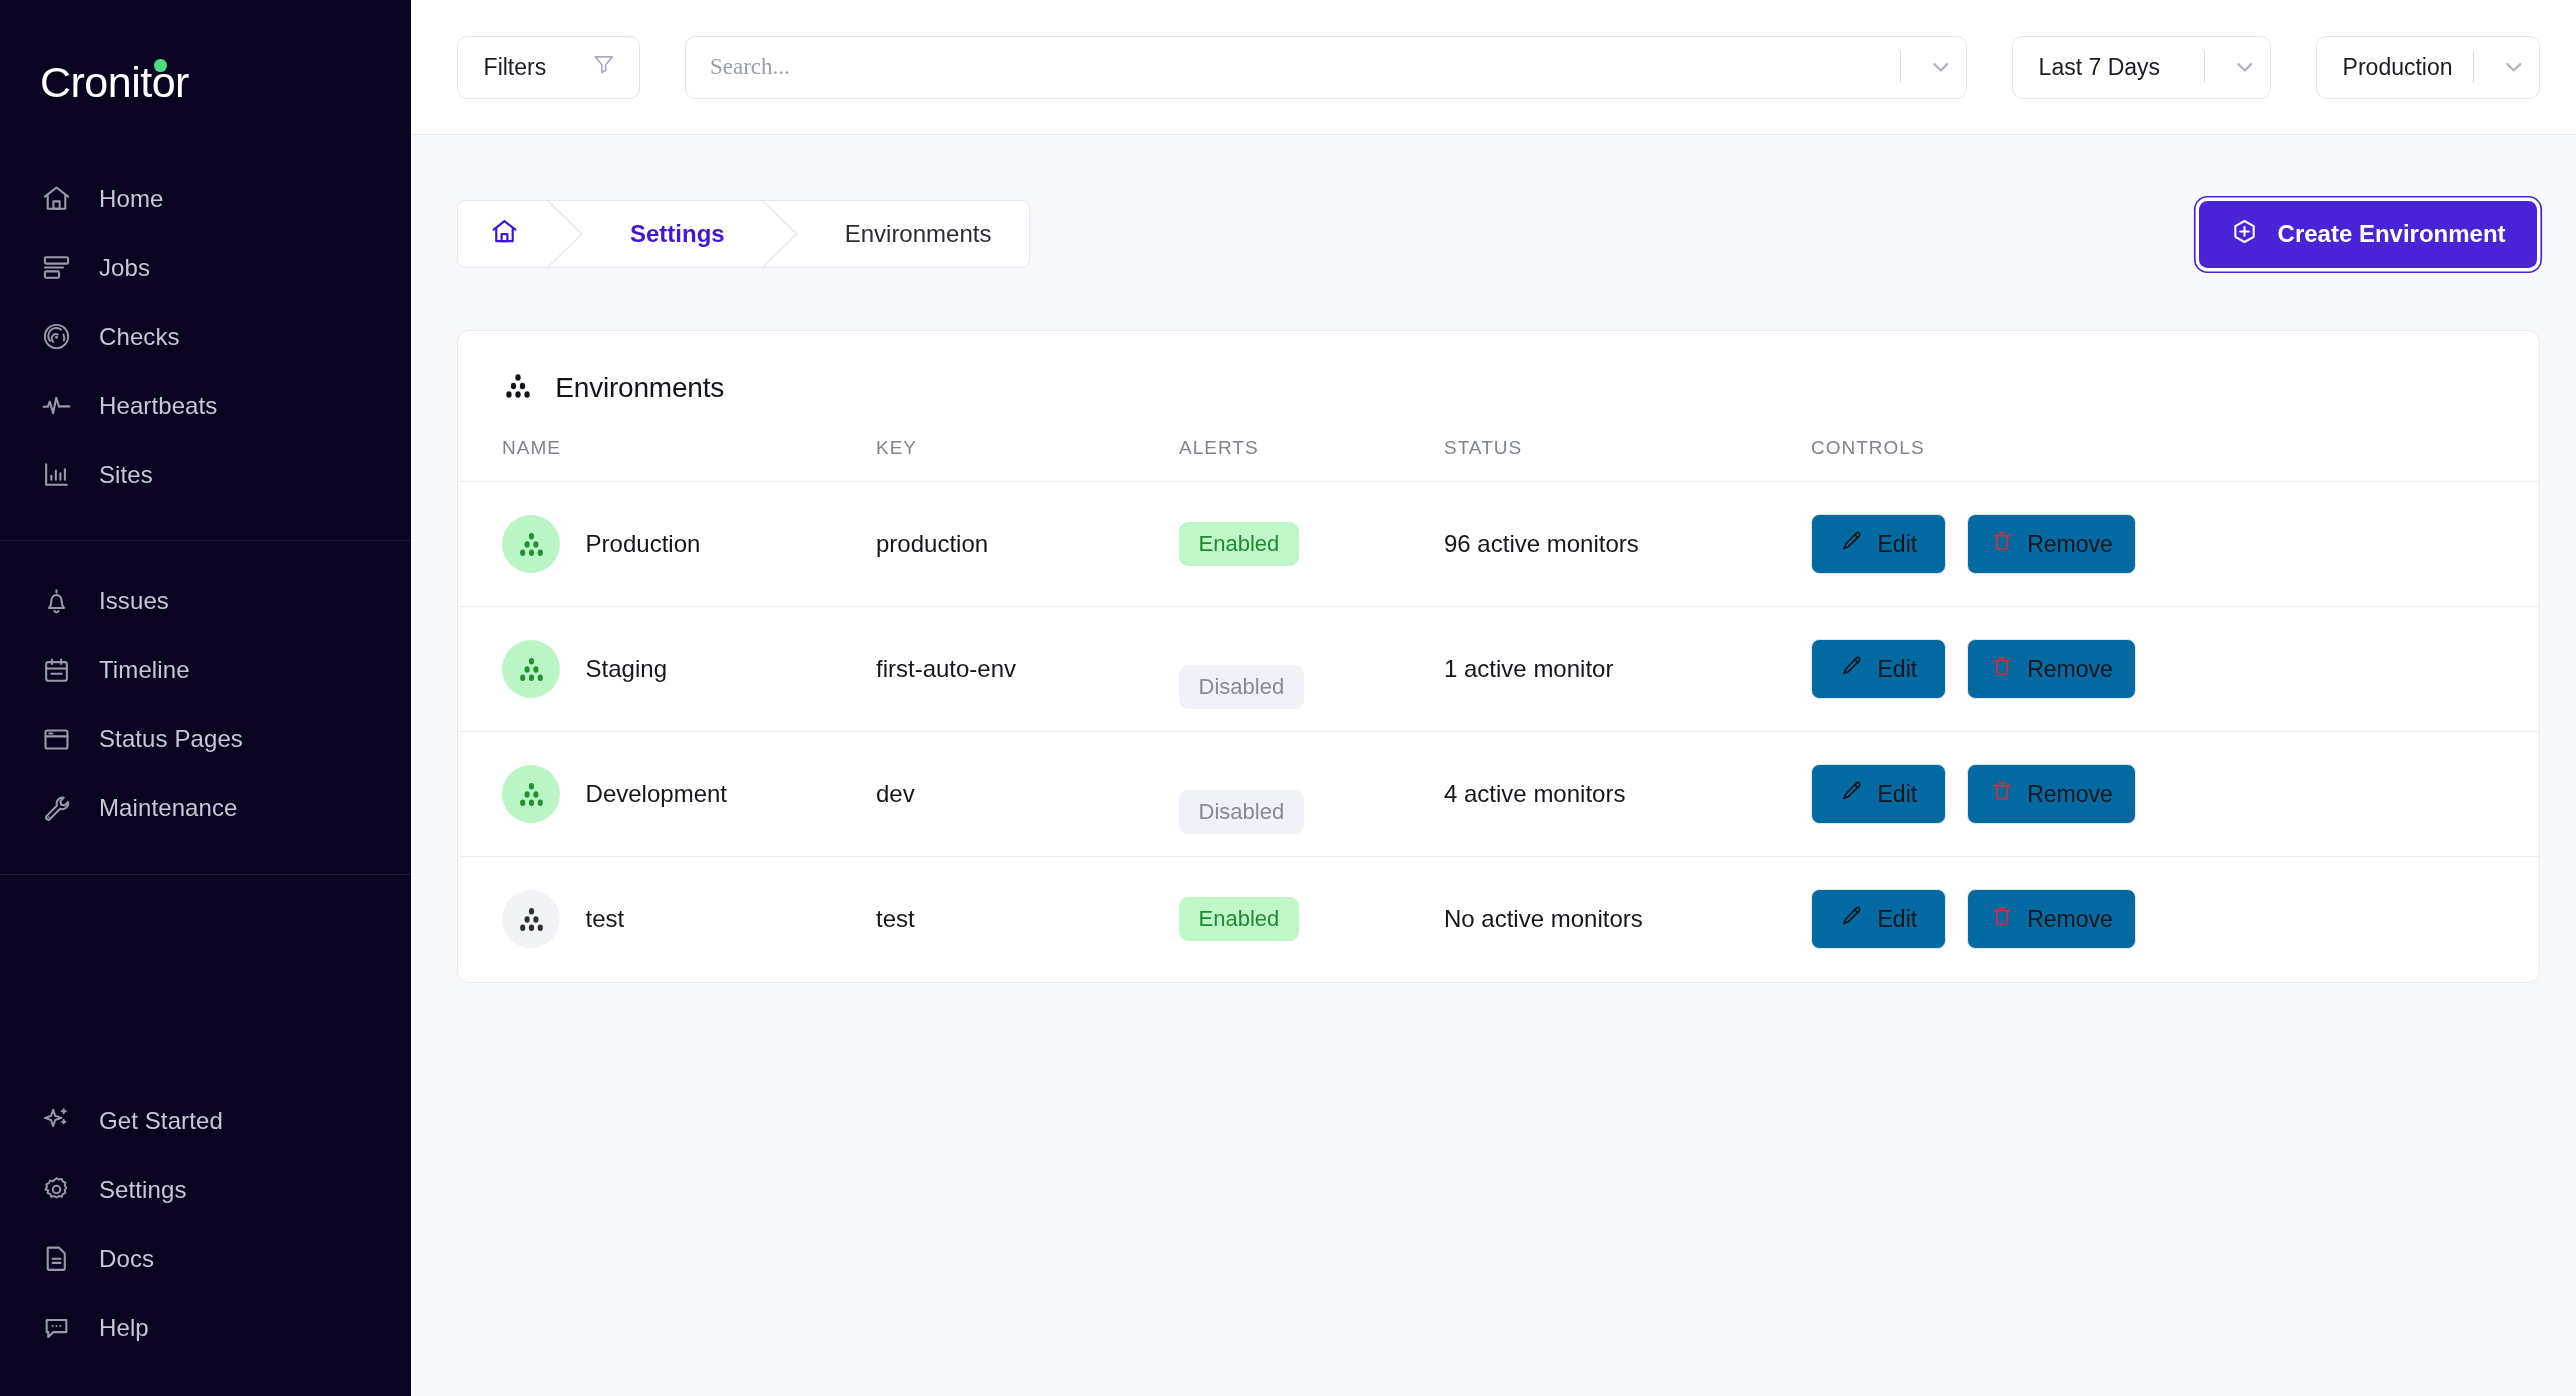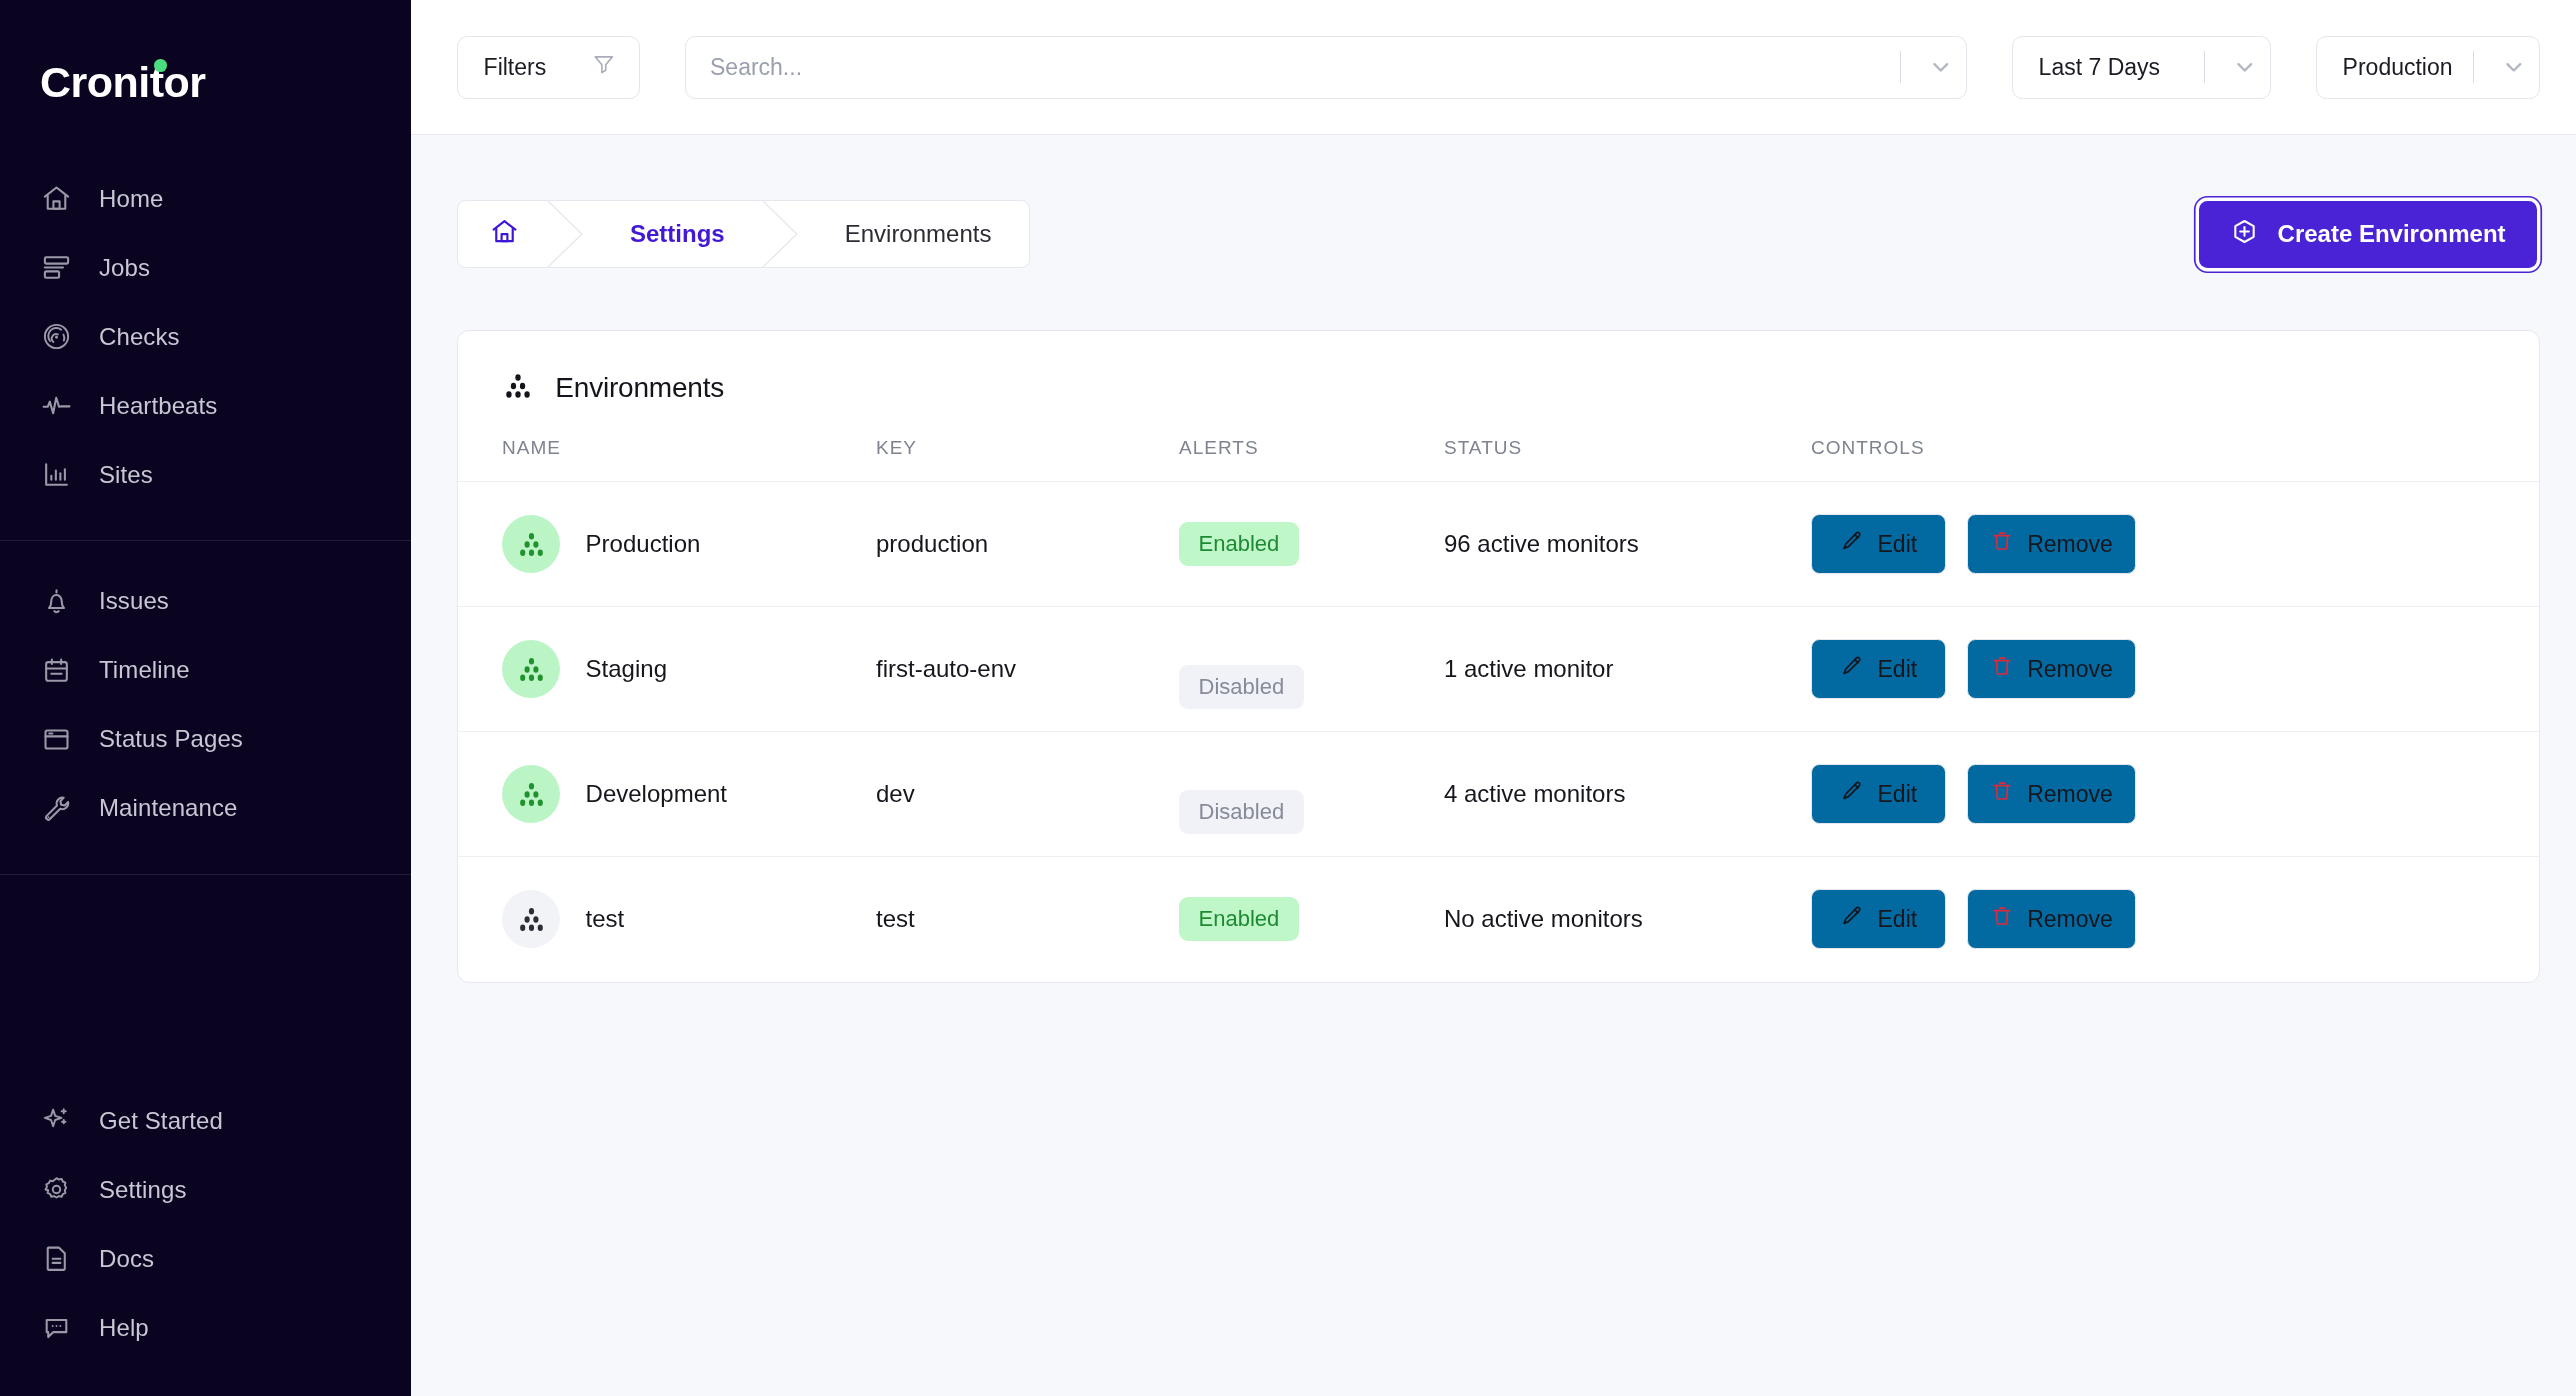--- a/index.html
+++ b/index.html
@@ -28,21 +28,21 @@
 
   .brand {
     height: 164px;
     display: flex;
     align-items: center;
     padding-left: 40px;
   }
   .brand-text {
     color: #ffffff;
     font-size: 43px;
-    font-weight: 700;
+    font-weight: 400;
     letter-spacing: -0.5px;
     position: relative;
     line-height: 1;
   }
   .brand-dot {
     position: absolute;
     width: 12.8px;
     height: 12.8px;
     border-radius: 50%;
     background: #4ade80;
@@ -125,21 +125,21 @@
     display: flex;
     align-items: center;
     padding-left: 24px;
     min-width: 0;
   }
   .search-input {
     flex: 1;
     border: none;
     outline: none;
     font-size: 23px;
-    font-family: Liberation Sans, sans-serif;
+    font-family: Liberation Serif, serif;
     color: #1b1b23;
     background: transparent;
     min-width: 0;
   }
   .search-input::placeholder { color: #9a9fae; }
 
   .sel-divider {
     width: 0.9px;
     height: 32px;
     background: #d9dce4;

